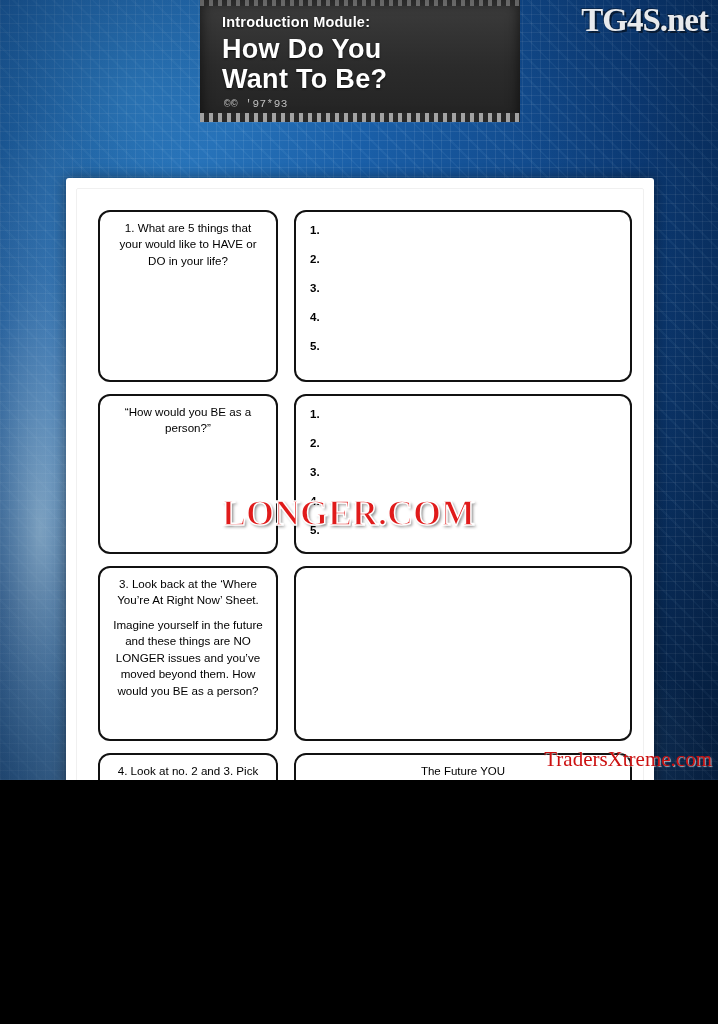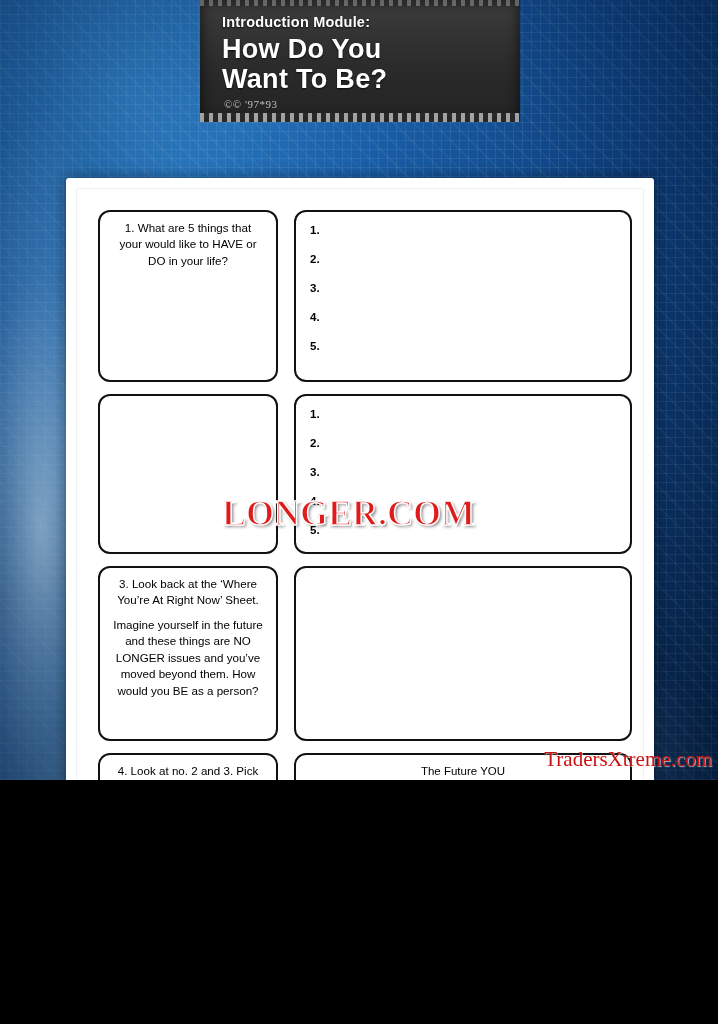--- a/index.html
+++ b/index.html
@@ -95,21 +95,21 @@
     font-size: 27px;
     font-weight: bold;
     line-height: 1.12;
     letter-spacing: .3px;
   }
   .chip-code {
     position: absolute;
     left: 224px; top: 98px;
     color: #cfcfcf;
     font-size: 11px;
-    font-family: Liberation Serif, serif;
+    font-family: Liberation Mono, monospace;
     letter-spacing: .5px;
     opacity: .9;
   }
 
   
   .wm-top {
     position: absolute;
     right: 18px; top: 2px;
     font-size: 33px;
     font-weight: bold;
@@ -235,20 +235,21 @@
     <div class="pins"></div>
   </div>
 
   <div class="title-block">
     <div class="title-kicker">Introduction Module:</div>
     <div class="title-main">How Do You</div>
     <div class="title-main">Want To Be?</div>
   </div>
   <div class="chip-code">©© '97*93</div>
 
+  <div class="wm-top">TG4S.net</div>
 
   <div class="sheet">
     <div class="sheet-frame"></div>
     <div class="grid">
 
       <div class="row r1">
         <div class="cell-q">
           <div class="q-text">
             <p class="q-para">1. What are 5 things that your would like to HAVE or DO in your life?</p>
           </div>
@@ -260,20 +261,21 @@
             <li>3.</li>
             <li>4.</li>
             <li>5.</li>
           </ul>
         </div>
       </div>
 
       <div class="row r2">
         <div class="cell-q">
           <div class="q-text">
+            <p class="q-para">“How would you BE as a person?”</p>
           </div>
         </div>
         <div class="cell-a">
           <ul class="num-list">
             <li>1.</li>
             <li>2.</li>
             <li>3.</li>
             <li>4.</li>
             <li>5.</li>
           </ul>

